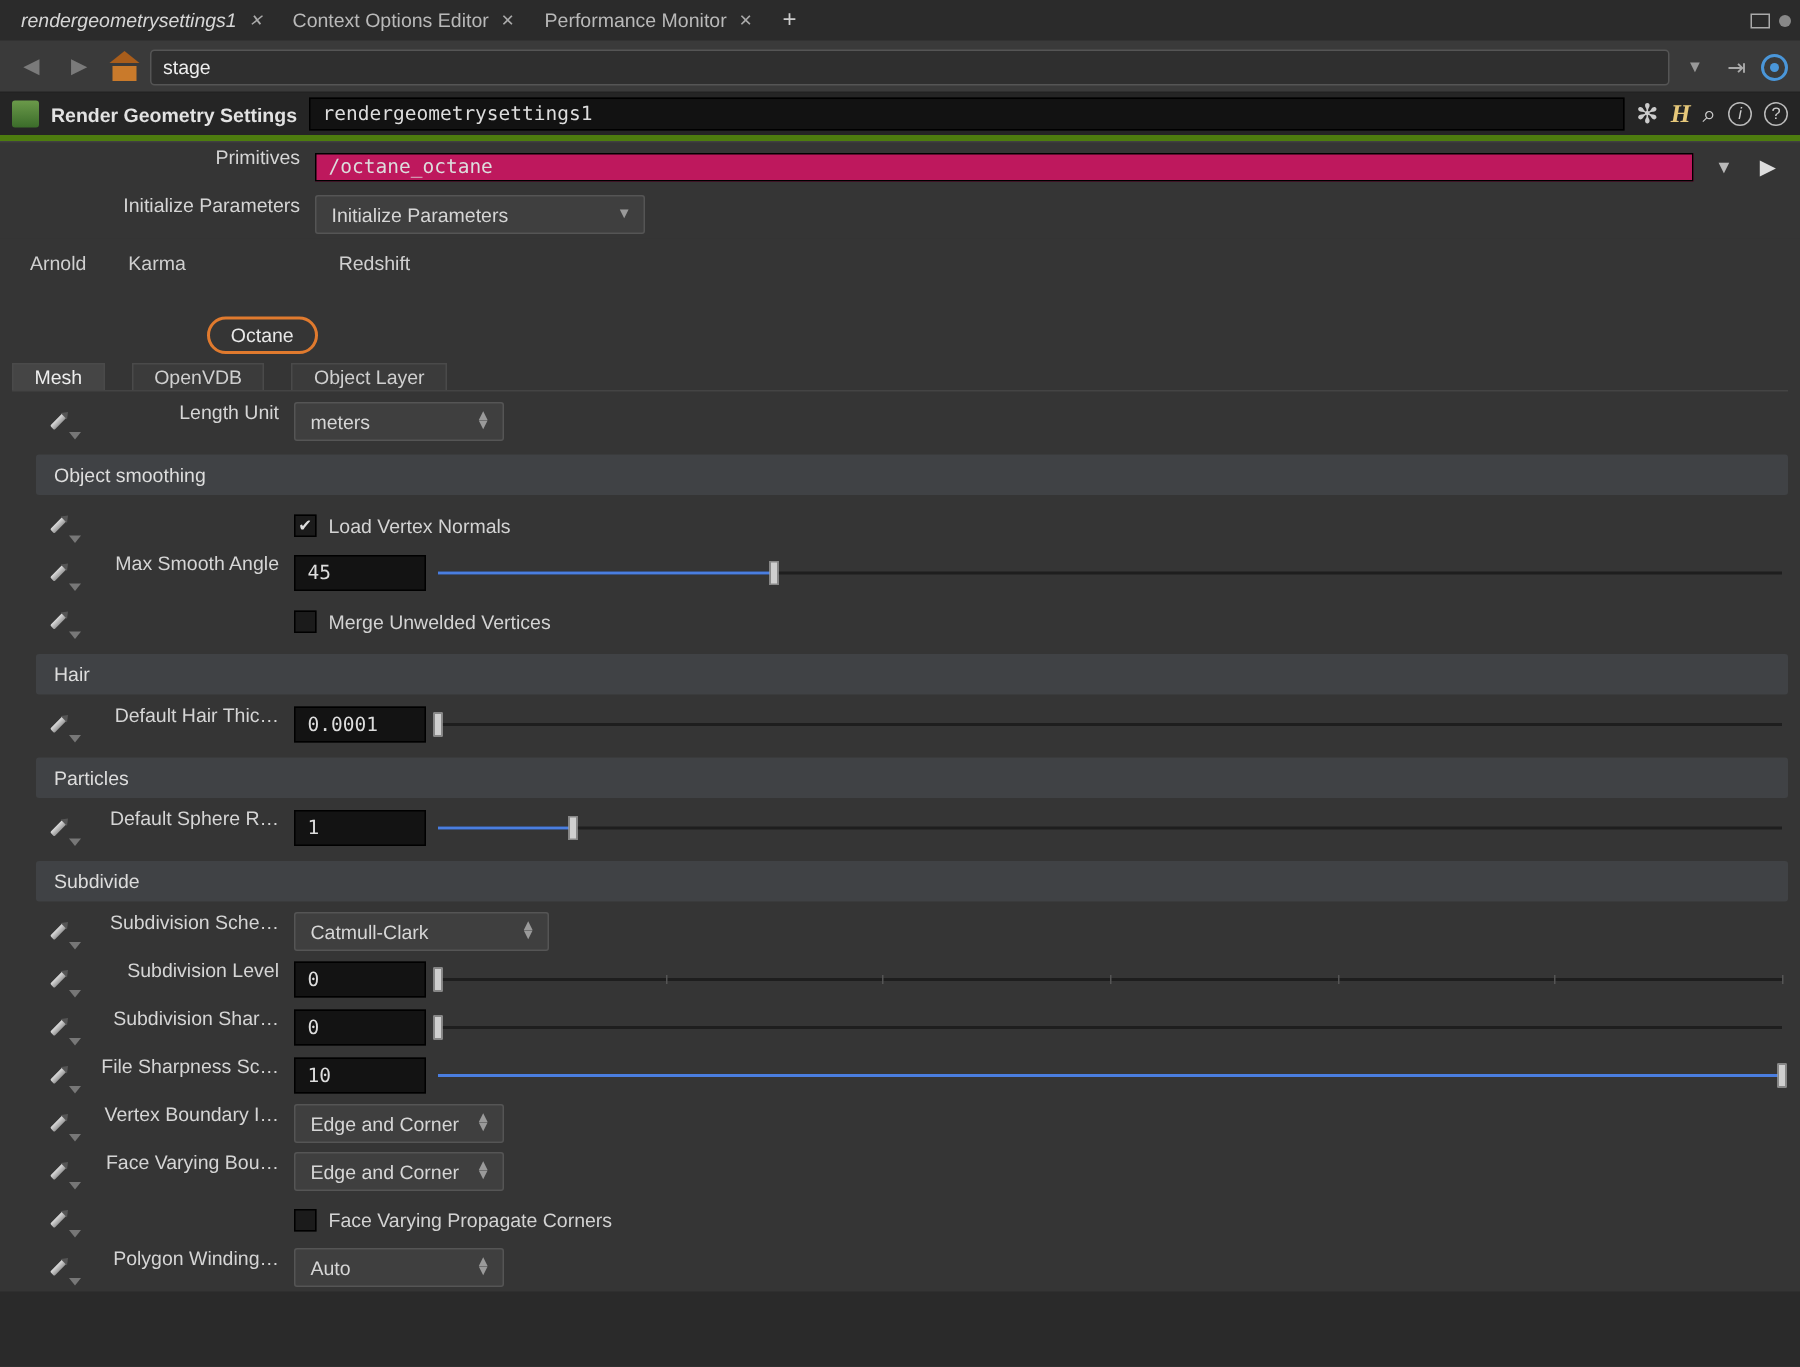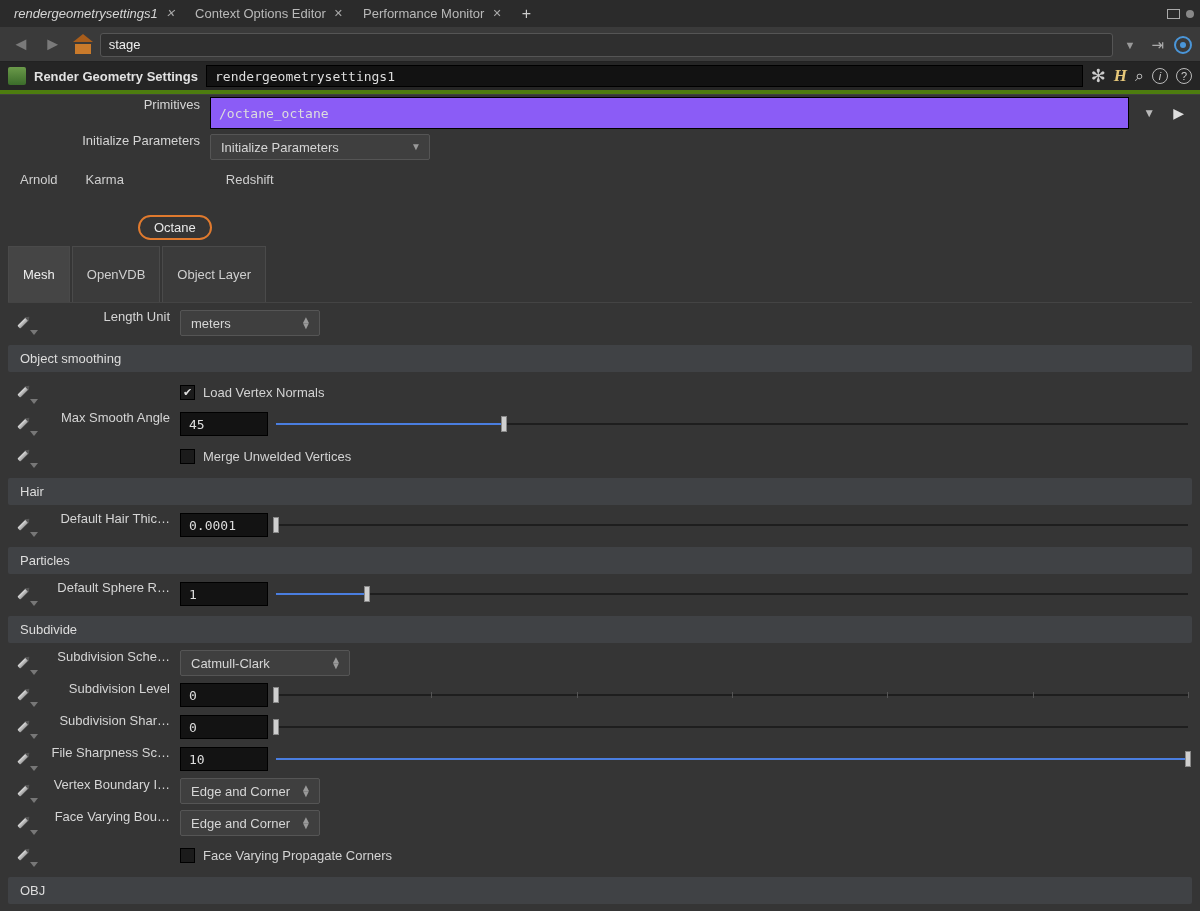--- a/index.html
+++ b/index.html
@@ -123,21 +123,21 @@
   .label{
     width:130px; text-align:right; padding-right:10px; color:#d5d5d5;
     white-space:nowrap; overflow:hidden; text-overflow:ellipsis;
   }
   .label.wide{ width:160px;}
   .control-area{
     flex:1; display:flex; align-items:center; gap:8px; padding-right:12px;
   }
 
   .text-field{
-    height:32px; background:#8b5cf6; border:1px solid #000;
+    height:19px; background:#be185d; border:1px solid #000;
     color:#ddd; font-family:"Menlo","Consolas",monospace; font-size:13px; padding:0 8px;
     width:930px;
   }
   .tri-btn{ color:#b9b9b9; font-size:12px; padding:0 6px;}
   .play-btn{ color:#ddd; font-size:14px; padding:0 4px;}
 
   .dropdown{
     height:26px; min-width:220px; background:#3f3f3f;
     border:1px solid #555; border-radius:2px;
     display:flex; align-items:center; padding:0 10px; color:#d6d6d6;
@@ -162,28 +162,28 @@
     color:#e8e8e8;
     margin-top:48px;
   }
 
   
   .sub-tabs{
     display:flex; gap:0; margin:6px 8px 0 8px;
     border-bottom:1px solid #444;
   }
   .sub-tab{
-    padding:20px 14px; color:#cfcfcf;
+    padding:1px 14px; color:#cfcfcf;
     background:#3b3b3b; border:1px solid #4a4a4a; border-bottom:none;
-    margin-right:2px;
+    margin-right:18px;
   }
   .sub-tab.active{ background:#454545; color:#eee;}
 
   
-  .param-body{ padding:4px 0 0 0;}
+  .param-body{ padding:4px 0 0 16px;}
   .section-header{
     background:#404245; color:#ddd; padding:6px 12px; margin:6px 8px 4px 8px;
     border-radius:2px; font-size:13px;
   }
 
   .num-input{
     width:88px; height:24px; background:#131313; border:1px solid #000;
     color:#ddd; font-family:"Menlo","Consolas",monospace; font-size:13px; padding:0 8px;
   }
 
@@ -490,21 +490,20 @@
           <span class="pen"></span>
           <span class="tiny-tri"></span>
         </span>
       <span class="label"></span>
       <div class="control-area">
         <span class="checkbox"></span>
         <span class="cb-label">Face Varying Propagate Corners</span>
       </div>
     </div>
 
-    <div class="section-header">OBJ</div>
 
     <div class="param-row">
       <span class="pen-cell">
           <span class="pen"></span>
           <span class="tiny-tri"></span>
         </span>
       <span class="label">Polygon Winding…</span>
       <div class="control-area">
         <div class="dropdown small">
           <span>Auto</span>

